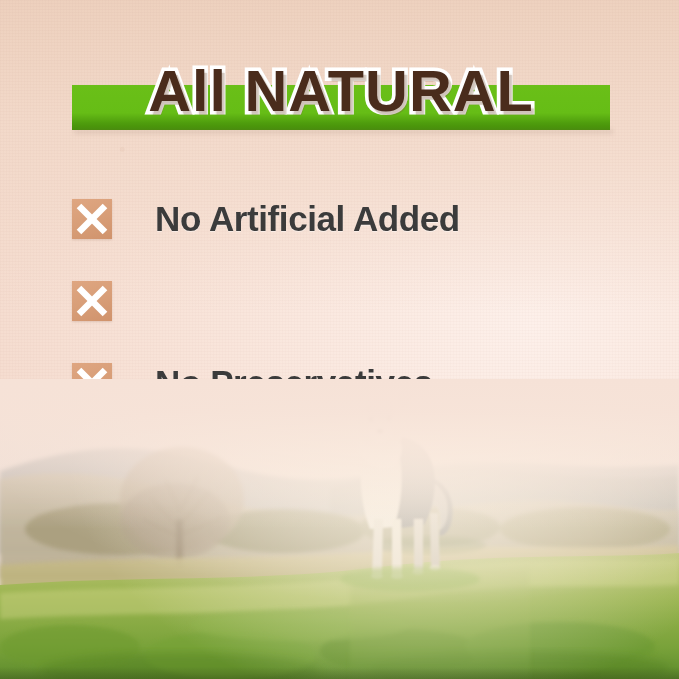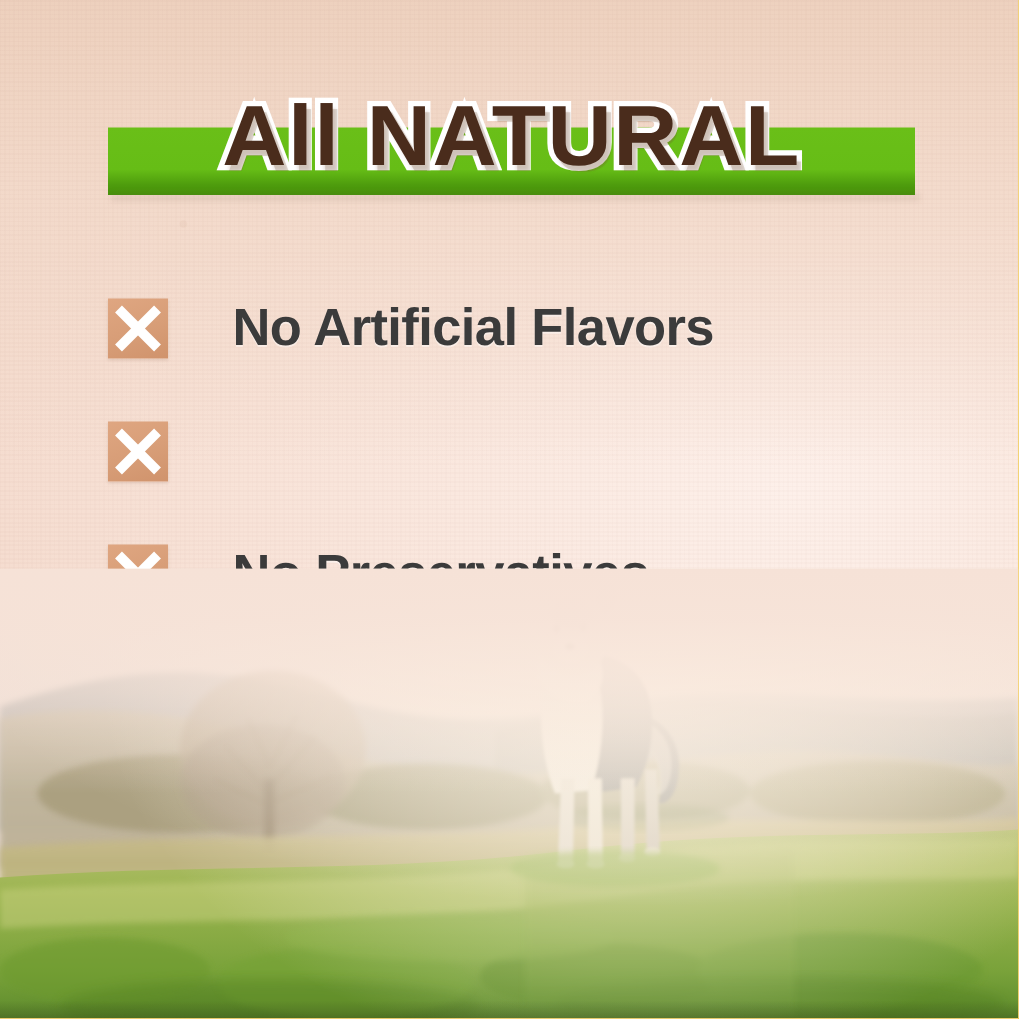--- a/index.html
+++ b/index.html
@@ -6,21 +6,21 @@
 
   html, body {
     width:679px; height:679px;
     overflow:hidden;
     font-family:"Liberation Sans", sans-serif;
   }
 
   #poster {
     position:relative;
     width:679px; height:679px;
-    background:#eab308;
+    background:#3b82f6;
     overflow:hidden;
   }
 
   
   .bg-base {
     position:absolute; inset:0;
     background:
       radial-gradient(ellipse 120% 90% at 78% 48%, #fdf0ea 0%, #f8e3d8 45%, #f0d2c2 100%);
   }
   .bg-warm-top {
@@ -151,21 +151,21 @@
 
     <div class="claim-row">
       <div class="xbox">
         <svg viewBox="0 0 40 40" aria-hidden="true">
           <g stroke="#ffffff" stroke-width="6.5" stroke-linecap="butt">
             <line x1="7" y1="7" x2="33" y2="33"></line>
             <line x1="33" y1="7" x2="7" y2="33"></line>
           </g>
         </svg>
       </div>
-      <div class="claim-label">No Artificial Flavors</div>
+      <div class="claim-label">No Artificial Added</div>
     </div>
 
     <div class="claim-row">
       <div class="xbox">
         <svg viewBox="0 0 40 40" aria-hidden="true">
           <g stroke="#ffffff" stroke-width="6.5" stroke-linecap="butt">
             <line x1="7" y1="7" x2="33" y2="33"></line>
             <line x1="33" y1="7" x2="7" y2="33"></line>
           </g>
         </svg>

